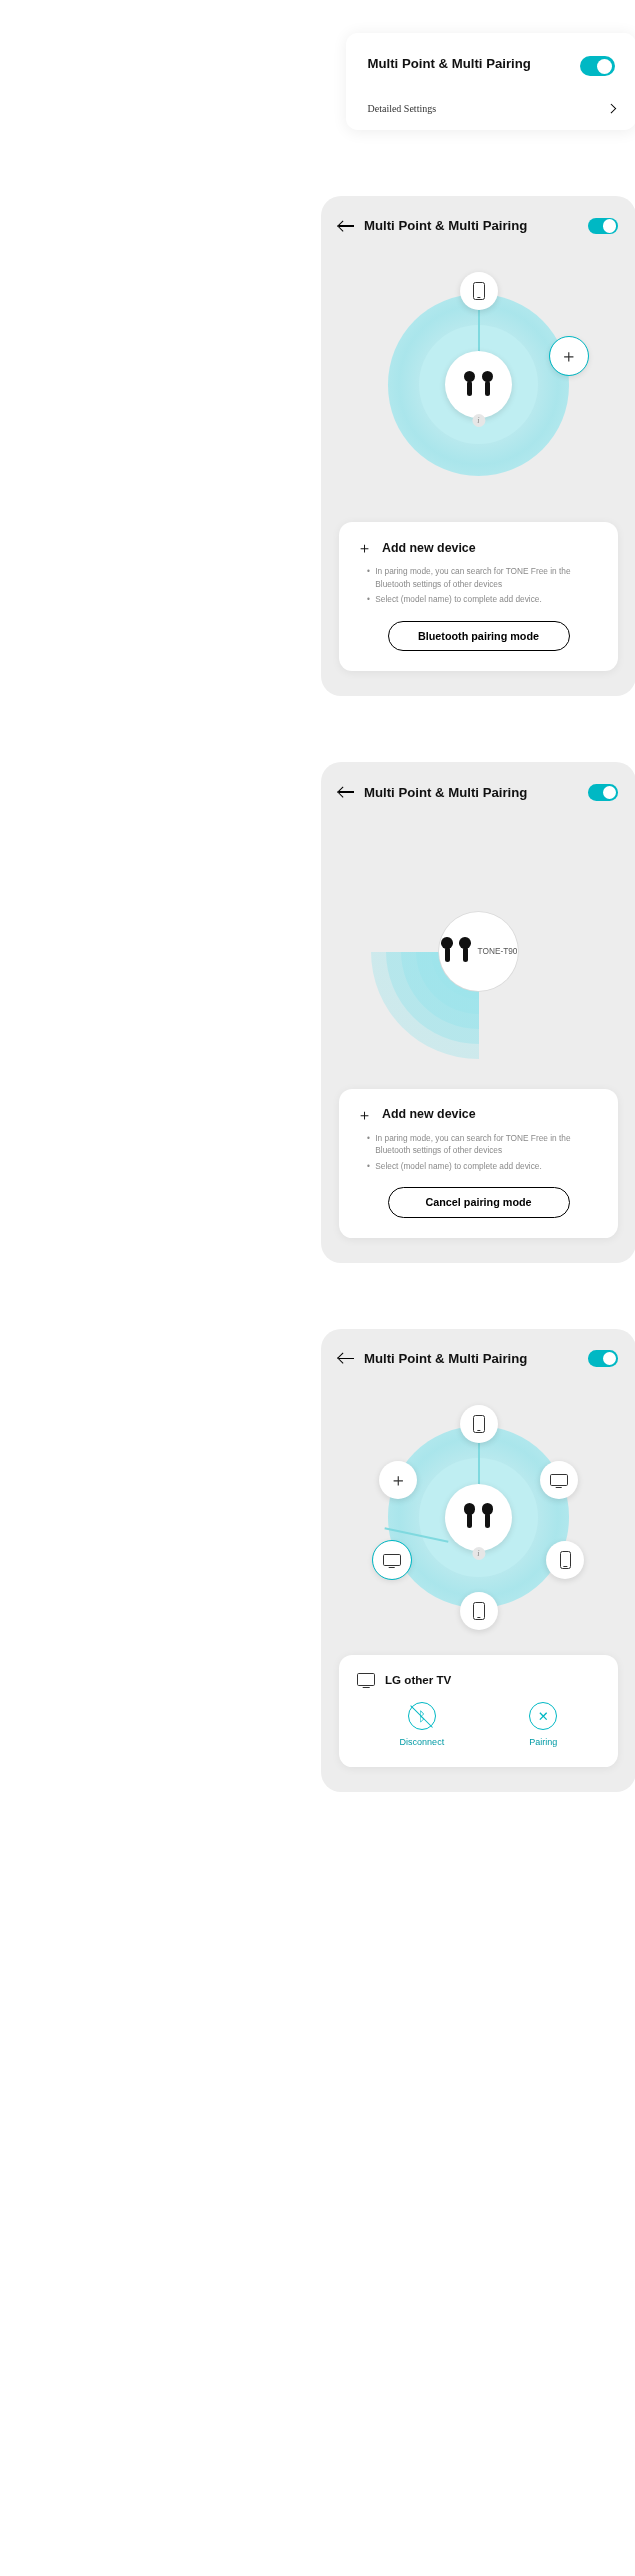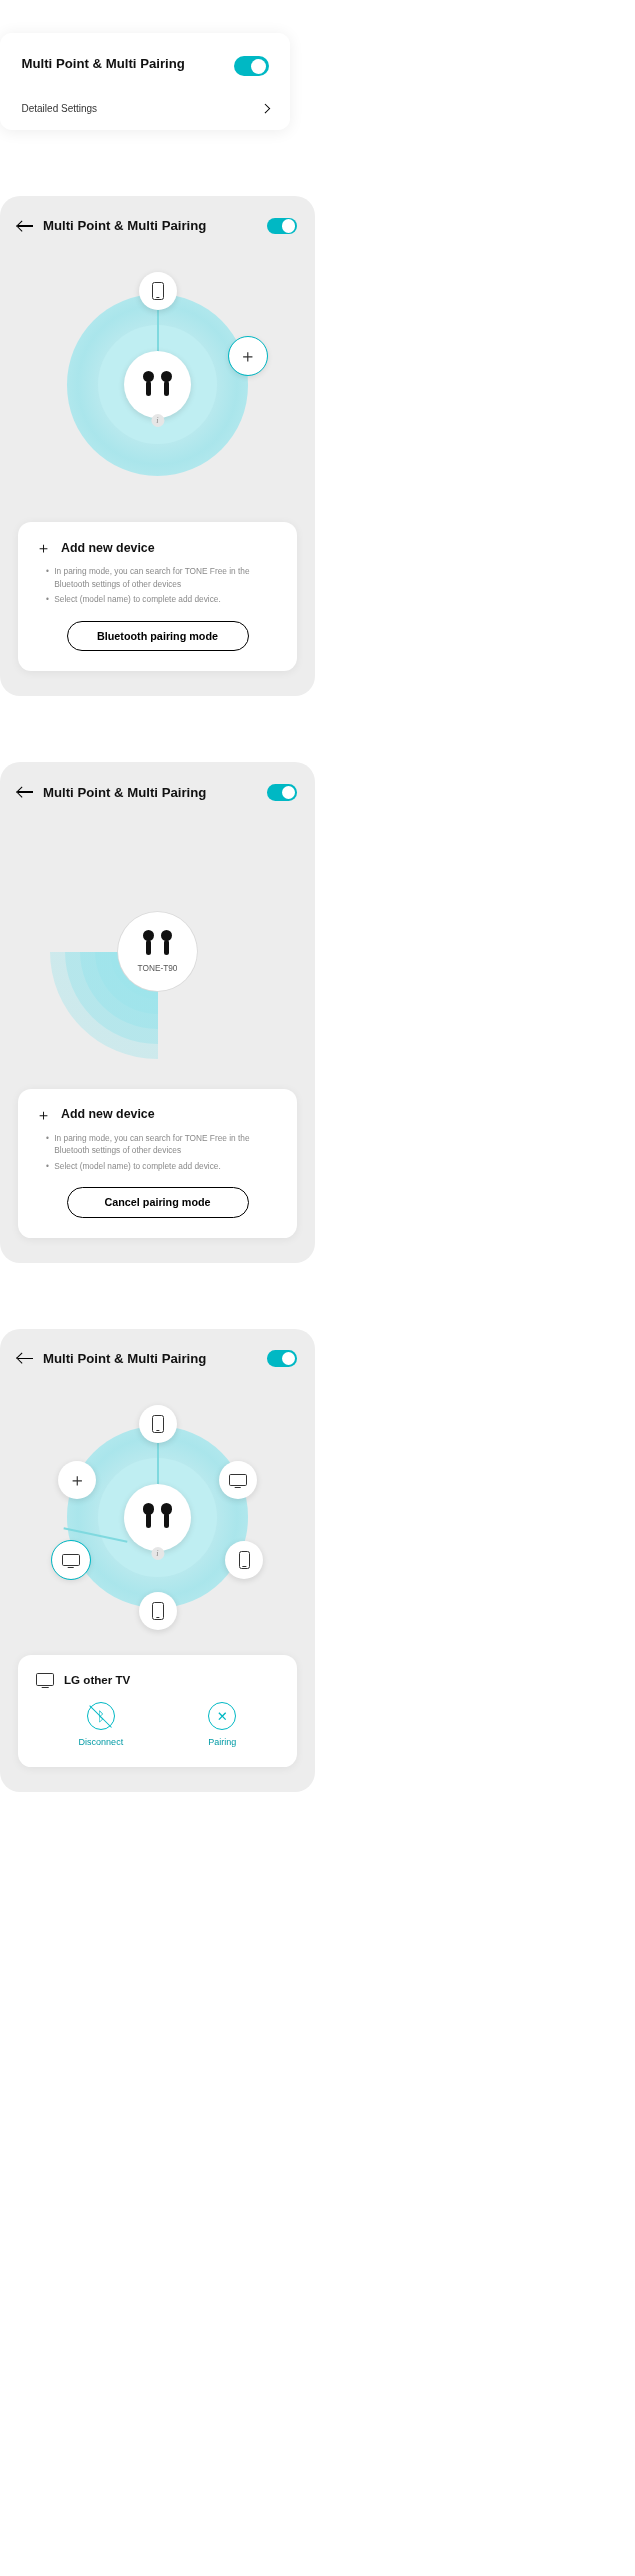--- a/index.html
+++ b/index.html
@@ -2,37 +2,37 @@
 <html style="font-size:13.2px"><head>
 <meta charset="utf-8">
 <style>
   * { box-sizing: border-box; margin: 0; padding: 0; }
   body {
     width: 636px;
     background: #ffffff;
     font-family: -apple-system, BlinkMacSystemFont, "Segoe UI", Arial, sans-serif;
     padding: 33px 0;
   }
-  .wrap { display: flex; flex-direction: column; align-items: flex-start; gap: 66px; }
+  .wrap { display: flex; flex-direction: column; align-items: flex-end; gap: 66px; }
 
   
   .card0 {
     width: 290px;
     background: #fff;
     border-radius: 11.6px;
     box-shadow: 0 1.7px 15px rgba(0,0,0,.07);
     padding: 23px 21.5px 16.6px;
   }
   .c0-row { display: flex; align-items: flex-start; gap: 13.2px; }
   .c0-text { flex: 1; }
   .c0-title { font-size: 13.2px; font-weight: 700; color: #111; margin-bottom: 5px; }
   .c0-desc  { font-size: 9px; line-height: 1.45; color: #8a8a8a; }
   .c0-link-row {
     display: flex; align-items: center; justify-content: space-between;
-    margin-top: 16.6px; padding-top: 10px;
+    margin-top: 16.6px; padding-top: 10px; font-family: Liberation Serif, serif;
   }
   .c0-link { font-size: 10px; color: #333; }
   .chev { width: 6.6px; height: 6.6px; border-right: 1.7px solid #000; border-top: 1.7px solid #000; transform: rotate(45deg); }
 
   
   .toggle { width: 35px; height: 20px; border-radius: 10px; background: #00b8c4; position: relative; flex-shrink: 0; }
   .toggle::after { content:""; position:absolute; right:2.5px; top:2.5px; width:15px; height:15px; border-radius:50%; background:#fff; }
   .toggle-sm { width: 30px; height: 16.6px; border-radius: 8.3px; background:#00b8c4; position:relative; flex-shrink:0; }
   .toggle-sm::after { content:""; position:absolute; right:1.7px; top:1.7px; width:13.2px; height:13.2px; border-radius:50%; background:#fff; }
 
@@ -106,21 +106,21 @@
   .radar { position:relative; width:215px; height:215px; }
   .radar .arc {
     position:absolute; border-radius:50%;
     background: conic-gradient(from 180deg,#9ee4eb 0 90deg, transparent 90deg 360deg);
   }
   .radar .a1{inset:0;opacity:.4}
   .radar .a2{inset:15px;opacity:.5}
   .radar .a3{inset:30px;opacity:.6}
   .radar .a4{inset:45px;opacity:.7}
   .radar .a5{inset:60px;opacity:.85}
-  .radar .core{position:absolute;inset:68px;border-radius:50%;background:#fff;box-shadow:0 0 0 0.8px #d9d9d9;display:flex;flex-direction:column;align-items:center;justify-content:center;gap:5px;}
+  .radar .core{position:absolute;inset:68px;border-radius:50%;background:#fff;box-shadow:0 0 0 0.8px #d9d9d9;display:flex;align-items:center;justify-content:center;gap:5px;}
   .radar .label{font-size:8.3px;color:#555;}
 
   
   .dev-head { display:flex; align-items:center; gap:10px; font-size:11.6px; font-weight:600; color:#111; margin-bottom:16.6px; }
   .g-monitor2 { width:18px; height:12.4px; border:1.2px solid #333; border-radius:1.7px; position:relative; }
   .g-monitor2::after{content:"";position:absolute;bottom:-3.3px;left:50%;transform:translateX(-50%);width:6.6px;height:1.2px;background:#333;}
   .dev-actions { display:flex; justify-content:space-around; }
   .dev-act { display:flex; flex-direction:column; align-items:center; gap:6.6px; font-size:9px; color:#009aa5; }
   .act-circ { width:28px; height:28px; border:1.2px solid #00b8c4; border-radius:50%; display:flex; align-items:center; justify-content:center; color:#00b8c4; position:relative; }
   .bt-glyph { font-size:13.2px; position:relative; }

